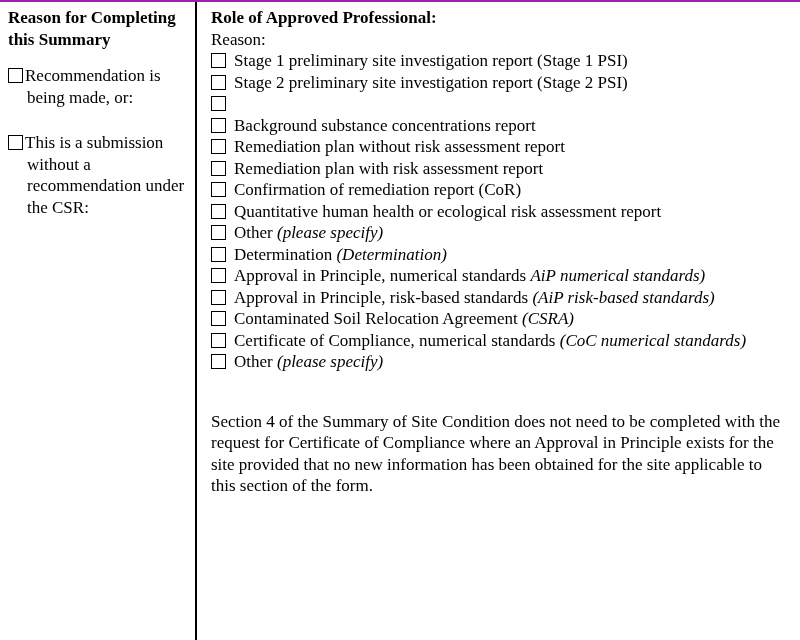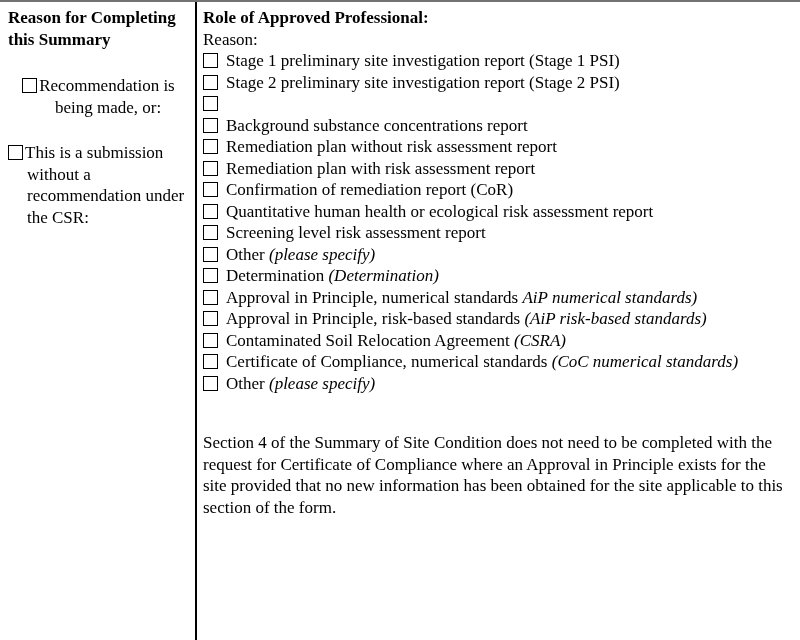--- a/index.html
+++ b/index.html
@@ -5,60 +5,60 @@
   html, body {
     margin: 0;
     padding: 0;
     background: #ffffff;
   }
   .page {
     position: relative;
     width: 800px;
     height: 640px;
     box-sizing: border-box;
-    border-top: 2px solid #737373;
+    border-top: 2px solid #a21caf;
     background: #fff;
     color: #000;
     font-family: "Liberation Serif", "DejaVu Serif", serif;
     font-size: 17px;
     line-height: 21.5px;
     display: flex;
     overflow: hidden;
   }
   .col-left {
     width: 197px;
     min-width: 197px;
     box-sizing: border-box;
     border-right: 2px solid #000;
     padding: 5px 6px 0 8px;
   }
   .col-right {
     flex: 1;
     box-sizing: border-box;
-    padding: 5px 10px 0 6px;
+    padding: 5px 10px 0 14px;
   }
   .col-title {
     font-weight: bold;
   }
   .cb {
     display: inline-block;
     width: 13px;
     height: 13px;
     border: 1.5px solid #000;
     background: #fff;
     vertical-align: -2px;
     cursor: pointer;
   }
   .col-left .cb { margin-right: 2px; }
   .col-right .cb { margin-right: 8px; }
   .reason-option {
     padding-left: 19px;
     text-indent: -19px;
   }
-  .reason-option.first { margin-top: 25px; text-align: center; }
+  .reason-option.first { margin-top: 15px; }
   .reason-option.second { margin-top: 24px; }
   .rec-heading { margin-top: 24px; }
   .em { font-style: italic; margin-top: 44px; }
   .note {
     margin: 38px 0 12px 0;
   }
 </style>
 </head>
 <body>
 
@@ -98,23 +98,20 @@
     <div class="check-item">
       <span class="cb"></span><span>Remediation plan with risk assessment report</span><span class="em"></span>
     </div>
     <div class="check-item">
       <span class="cb"></span><span>Confirmation of remediation report (CoR)</span><span class="em"></span>
     </div>
     <div class="check-item">
       <span class="cb"></span><span>Quantitative human health or ecological risk assessment report</span><span class="em"></span>
     </div>
     <div class="check-item">
-      <span class="cb"></span><span>Screening level risk assessment report</span><span class="em"></span>
-    </div>
-    <div class="check-item">
       <span class="cb"></span><span>Other </span><span class="em">(please specify)</span>
     </div>
 
 
     <div class="check-item">
       <span class="cb"></span><span>Determination </span><span class="em">(Determination)</span>
     </div>
     <div class="check-item">
       <span class="cb"></span><span>Approval in Principle, numerical standards </span><span class="em">AiP numerical standards)</span>
     </div>

